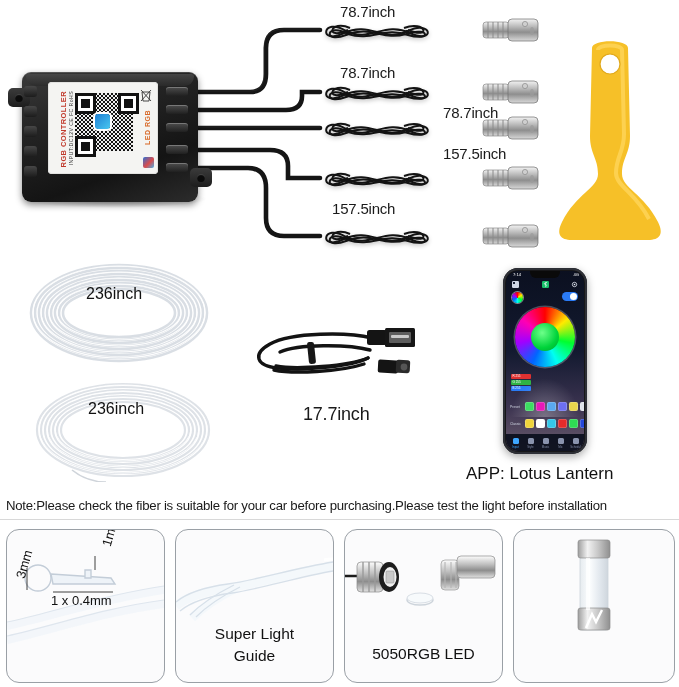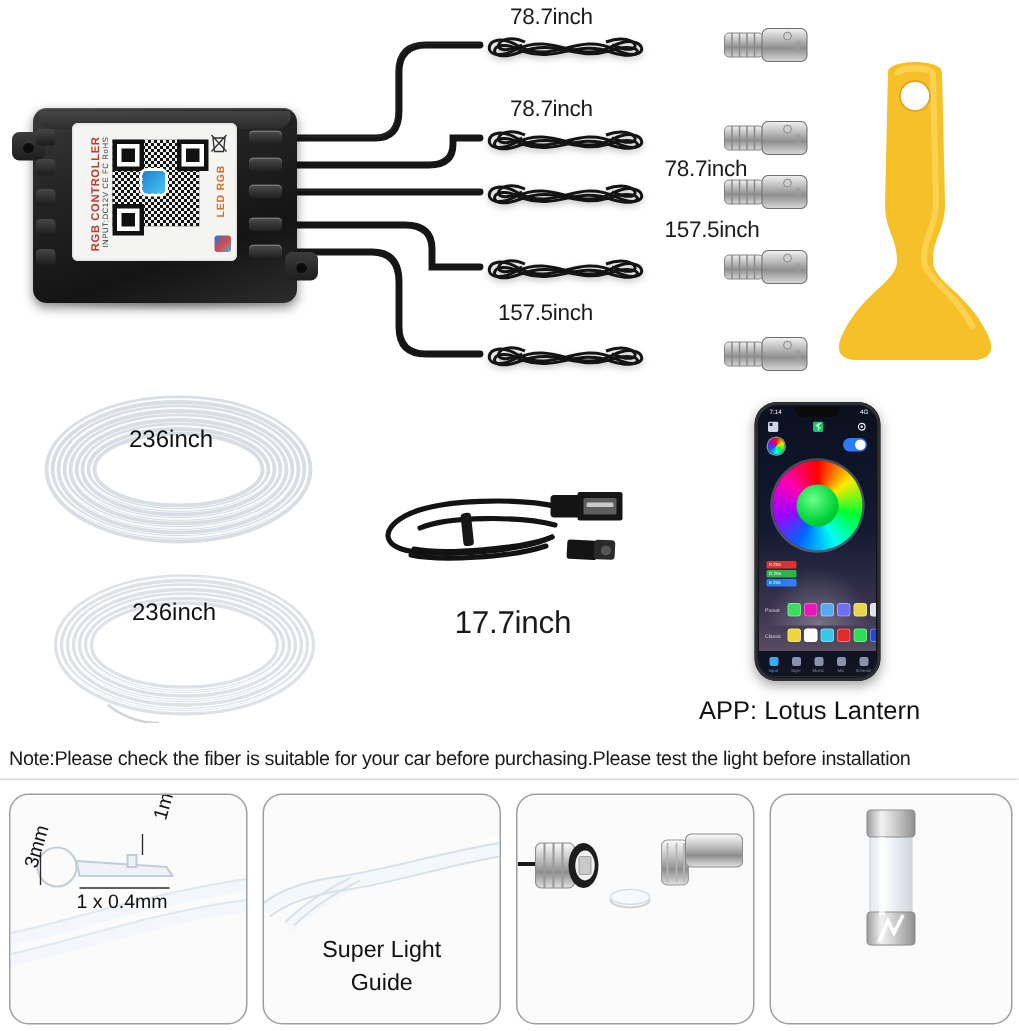--- a/index.html
+++ b/index.html
@@ -349,21 +349,21 @@
     </g>
     <rect x="56" y="20" width="7" height="22" rx="2.5" fill="#171717" transform="rotate(-6 59 31)"></rect>
     <rect x="115" y="8" width="20" height="15" rx="2.5" fill="#141414"></rect>
     <rect x="133" y="6" width="30" height="19" rx="1.5" fill="#161616"></rect>
     <rect x="137" y="10" width="22" height="11" rx="1" fill="#5d5d5d"></rect>
     <rect x="139" y="13" width="18" height="3" rx="1" fill="#c9c9c9"></rect>
     <rect x="126" y="38" width="20" height="13" rx="2" fill="#141414" transform="rotate(3 136 44)"></rect>
     <rect x="144" y="38" width="14" height="13" rx="2.5" fill="#2a2a2a" transform="rotate(3 151 44)"></rect>
     <circle cx="152" cy="45" r="3.4" fill="#565656"></circle>
   </svg>
-  <span class="abs lbl" style="left:303px;top:404px;font-size:21px">17.7inch</span>
+  <span class="abs lbl" style="left:303px;top:404px;font-size:18px">17.7inch</span>
 
   <div class="abs phone">
     <div class="phone-screen">
       <div class="notch"></div>
       <div class="statusbar">
         <span class="sb-time">7:14</span>
         <span class="sb-right">4G</span>
       </div>
 
       <div class="apptop">
@@ -503,20 +503,21 @@
       <ellipse cx="45" cy="39" rx="6.5" ry="10" fill="#f0f0f0"></ellipse>
       <rect x="41" y="33" width="8" height="12" rx="1" fill="#c9c9c9" stroke="#8d8d8d" stroke-width=".5"></rect>
       <ellipse cx="75" cy="62" rx="13" ry="5" fill="none" stroke="#cdd4db" stroke-width="1.4"></ellipse>
       <ellipse cx="75" cy="60" rx="13" ry="5" fill="#f7fafc" stroke="#d8dee5" stroke-width="1"></ellipse>
       <rect x="96" y="22" width="18" height="30" rx="4" fill="url(#mg2)" stroke="#9a9a9a" stroke-width=".7"></rect>
       <g stroke="#b4b4b4" stroke-width="1.1">
           <path d="M100 24v26M106 24v26M111 24v26"></path>
         </g>
       <rect x="112" y="18" width="38" height="22" rx="4" fill="url(#mg2)" stroke="#8a8a8a" stroke-width=".7"></rect>
     </svg>
+    <span class="cap" style="top:115px">5050RGB LED</span>
   </div>
 
   <div class="abs fbox" style="left:513px;width:160px">
     <svg style="position:absolute;left:0;top:6px;width:160px;height:112px" viewBox="0 0 160 112">
       <defs>
           <linearGradient id="fg" x1="0" y1="0" x2="1" y2="0">
         <stop offset="0" stop-color="#9d9d9d"></stop>
             <stop offset=".3" stop-color="#f2f2f2"></stop>
         <stop offset=".62" stop-color="#c8c8c8"></stop>
             <stop offset="1" stop-color="#8f8f8f"></stop>

